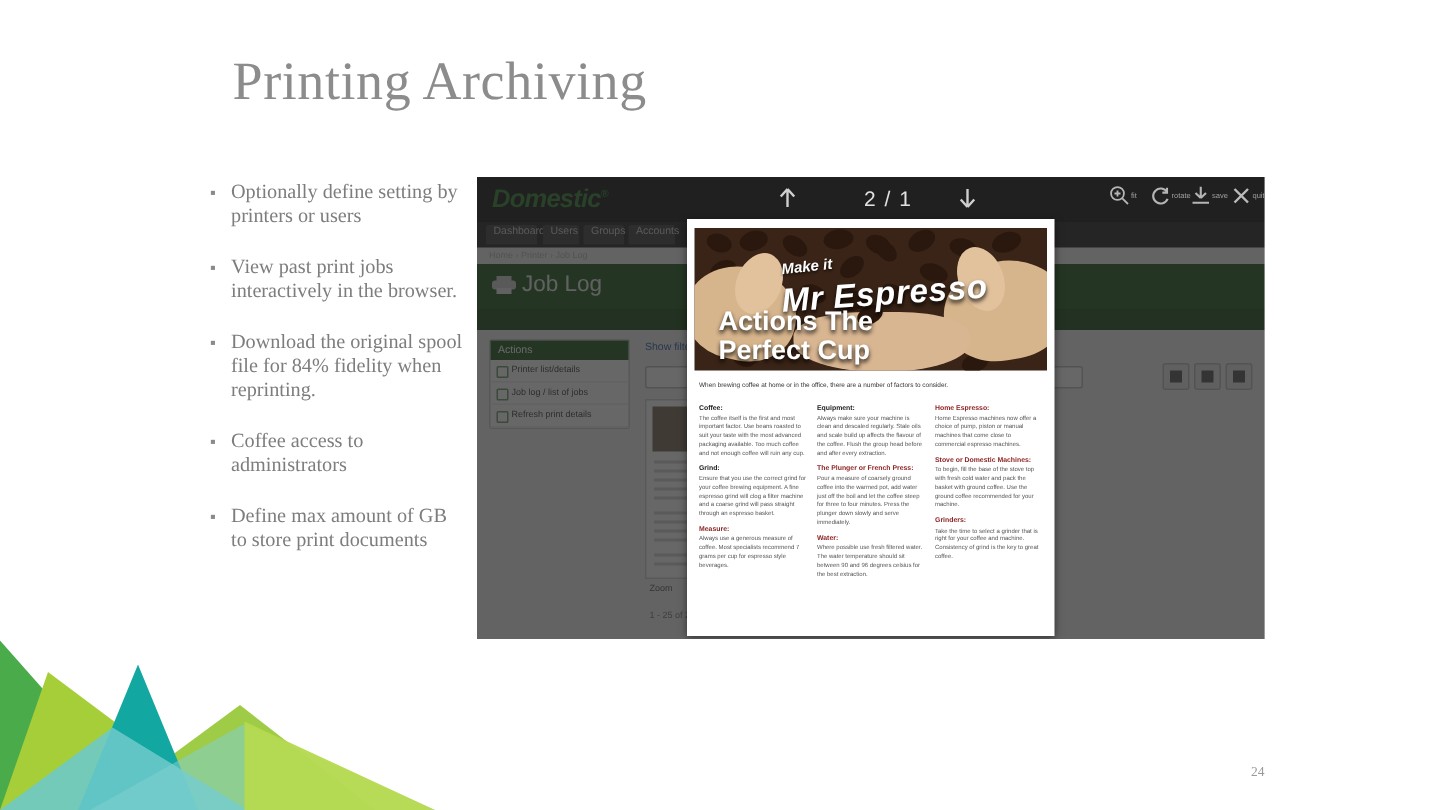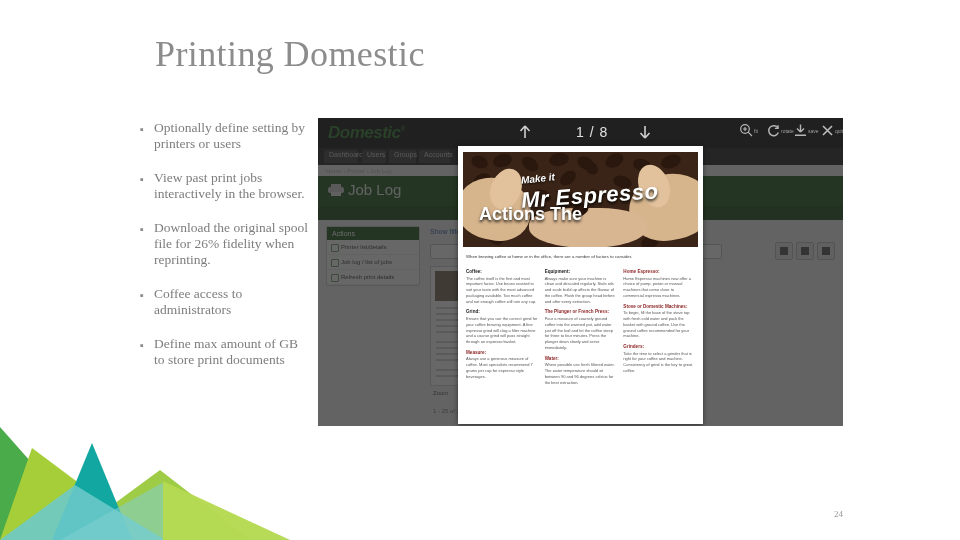--- a/index.html
+++ b/index.html
@@ -177,34 +177,34 @@
   .deco{position:absolute;left:0;bottom:0;width:290px;height:125px;}
   
   .pageno{
     position:absolute;left:786px;top:509px;
     font-family:"Liberation Serif", serif;font-size:9px;color:#9a9a9a;margin-left:48px;
   }
 </style>
 </head>
 <body>
 
-<div class="slide-title">Printing Domestic</div>
+<div class="slide-title">Printing Archiving</div>
 
 <div class="bullets">
   <div class="bullet">
     <span class="bullet-marker">▪</span>
     <span class="bullet-text">Optionally define setting by printers or users</span>
   </div>
   <div class="bullet">
     <span class="bullet-marker">▪</span>
     <span class="bullet-text">View past print jobs interactively in the browser.</span>
   </div>
   <div class="bullet">
     <span class="bullet-marker">▪</span>
-    <span class="bullet-text">Download the original spool file for 26% fidelity when reprinting.</span>
+    <span class="bullet-text">Download the original spool file for 84% fidelity when reprinting.</span>
   </div>
   <div class="bullet">
     <span class="bullet-marker">▪</span>
     <span class="bullet-text">Coffee access to administrators</span>
   </div>
   <div class="bullet">
     <span class="bullet-marker">▪</span>
     <span class="bullet-text">Define max amount of GB to store print documents</span>
   </div>
 </div>
@@ -319,20 +319,21 @@
       <span class="hand" style="left:176px;top:12px;width:30px;height:44px;border-radius:50%;transform:rotate(-20deg);background:#e2c29d;"></span>
       <span class="hand" style="left:66px;top:56px;width:118px;height:40px;border-radius:40% 40% 50% 50%;background:#d9b692;"></span>
       <span class="bean" style="left:70px;top:38px;width:18px;height:12px;transform:rotate(20deg);"></span>
       <span class="bean" style="left:96px;top:42px;width:19px;height:13px;transform:rotate(-14deg);"></span>
       <span class="bean" style="left:124px;top:38px;width:17px;height:12px;transform:rotate(32deg);"></span>
       <span class="bean" style="left:108px;top:52px;width:18px;height:12px;transform:rotate(-26deg);"></span>
 
       <div class="hero-make">Make it</div>
       <div class="hero-mr">Mr Espresso</div>
       <div class="hero-t1">Actions The</div>
+      <div class="hero-t2">Perfect Cup</div>
     </div>
 
     <div class="flyer-lead">When brewing coffee at home or in the office, there are a number of factors to consider.</div>
 
     <div class="flyer-cols">
       <div class="flyer-col">
         <div class="fh">Coffee:</div>
         <div class="fp">The coffee itself is the first and most important factor. Use beans roasted to suit your taste with the most advanced packaging available. Too much coffee and not enough coffee will ruin any cup.</div>
         <div class="fh">Grind:</div>
         <div class="fp">Ensure that you use the correct grind for your coffee brewing equipment. A fine espresso grind will clog a filter machine and a coarse grind will pass straight through an espresso basket.</div>
@@ -357,21 +358,21 @@
       </div>
     </div>
   </div>
 
   <div class="viewerbar">
     <div class="vb-up">
       <svg width="14" height="16" viewBox="0 0 14 16">
           <path d="M7 2 L7 14 M7 2 L2.5 7 M7 2 L11.5 7" stroke="#cfcfcf" stroke-width="1.6" fill="none"></path>
         </svg>
     </div>
-    <div class="vb-page">1 / 8</div>
+    <div class="vb-page">2 / 1</div>
     <div class="vb-down">
       <svg width="14" height="16" viewBox="0 0 14 16">
           <path d="M7 14 L7 2 M7 14 L2.5 9 M7 14 L11.5 9" stroke="#cfcfcf" stroke-width="1.6" fill="none"></path>
         </svg>
     </div>
 
     <div class="vb-tools">
       <span class="vb-tool">
         <svg width="15" height="15" viewBox="0 0 15 15">
             <circle cx="6" cy="6" r="4.3" stroke="#cfcfcf" stroke-width="1.2" fill="none"></circle>

